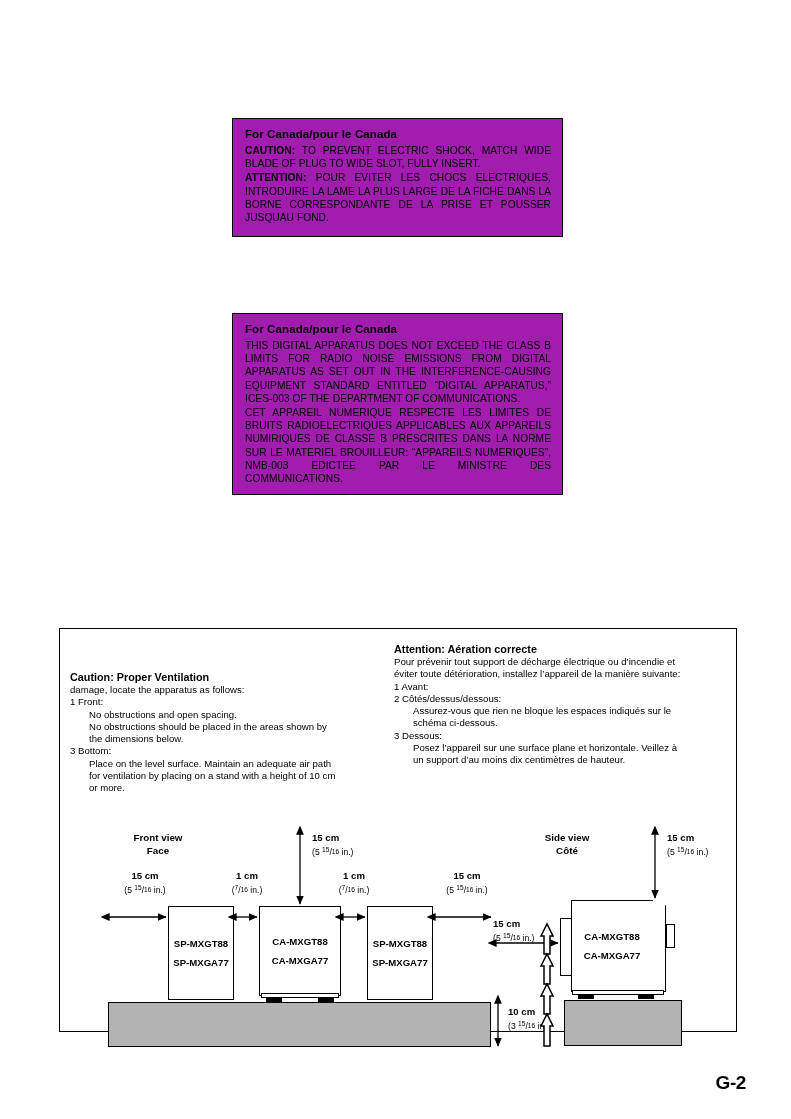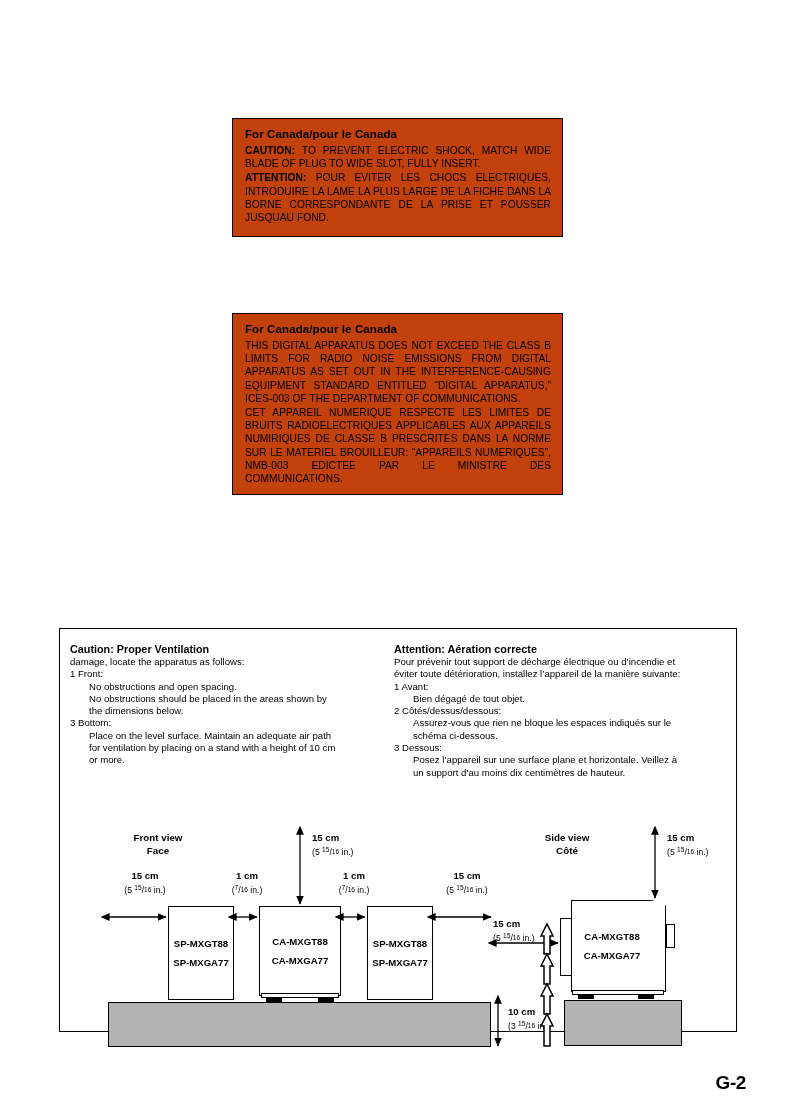--- a/index.html
+++ b/index.html
@@ -13,21 +13,21 @@
     color: #000;
     -webkit-font-smoothing: antialiased;
   }
 
   
   .notice-box {
     position: absolute;
     border: 1.5px solid #000;
     box-sizing: border-box;
     padding: 9px 11px 10px 12px;
-    background: #c2410c;
+    background: #a21caf;
   }
   #notice-1 { left: 232px; top: 118px; width: 331px; height: 119px; }
   #notice-2 { left: 232px; top: 313px; width: 331px; height: 182px; }
 
   .notice-title {
     font-size: 11.5px;
     font-weight: bold;
     margin: 0 0 4px 0;
     letter-spacing: 0.1px;
   }
@@ -44,21 +44,21 @@
   #vent-frame {
     position: absolute;
     left: 59px; top: 628px;
     width: 678px; height: 404px;
     border: 1.2px solid #000;
     box-sizing: border-box;
     background: #fff;
   }
 
   .vent-col { position: absolute; top: 14px; width: 310px; }
-  #vent-col-en { left: 10px; }
+  #vent-col-en { left: 10px; margin-top: 28px; }
   #vent-col-fr { left: 334px; }
 
   .vent-heading {
     font-size: 10.8px;
     font-weight: bold;
     margin: 0 0 1px 0;
   }
   .vent-line {
     font-size: 9.6px;
     line-height: 12.3px;
@@ -177,21 +177,20 @@
     <p class="vent-line ind">Place on the level surface. Maintain an adequate air path</p>
     <p class="vent-line ind">for ventilation by placing on a stand with a height of 10 cm</p>
     <p class="vent-line ind">or more.</p>
   </div>
 
   <div class="vent-col" id="vent-col-fr">
     <p class="vent-heading">Attention: Aération correcte</p>
     <p class="vent-line">Pour prévenir tout support de décharge électrique ou d’incendie et</p>
     <p class="vent-line">éviter toute détérioration, installez l’appareil de la manière suivante:</p>
     <p class="vent-line">1 Avant:</p>
-    <p class="vent-line ind">Bien dégagé de tout objet.</p>
     <p class="vent-line">2 Côtés/dessus/dessous:</p>
     <p class="vent-line ind">Assurez-vous que rien ne bloque les espaces indiqués sur le</p>
     <p class="vent-line ind">schéma ci-dessous.</p>
     <p class="vent-line">3 Dessous:</p>
     <p class="vent-line ind">Posez l’appareil sur une surface plane et horizontale. Veillez à</p>
     <p class="vent-line ind">un support d’au moins dix centimètres de hauteur.</p>
   </div>
 
   <div id="diagram">
 

